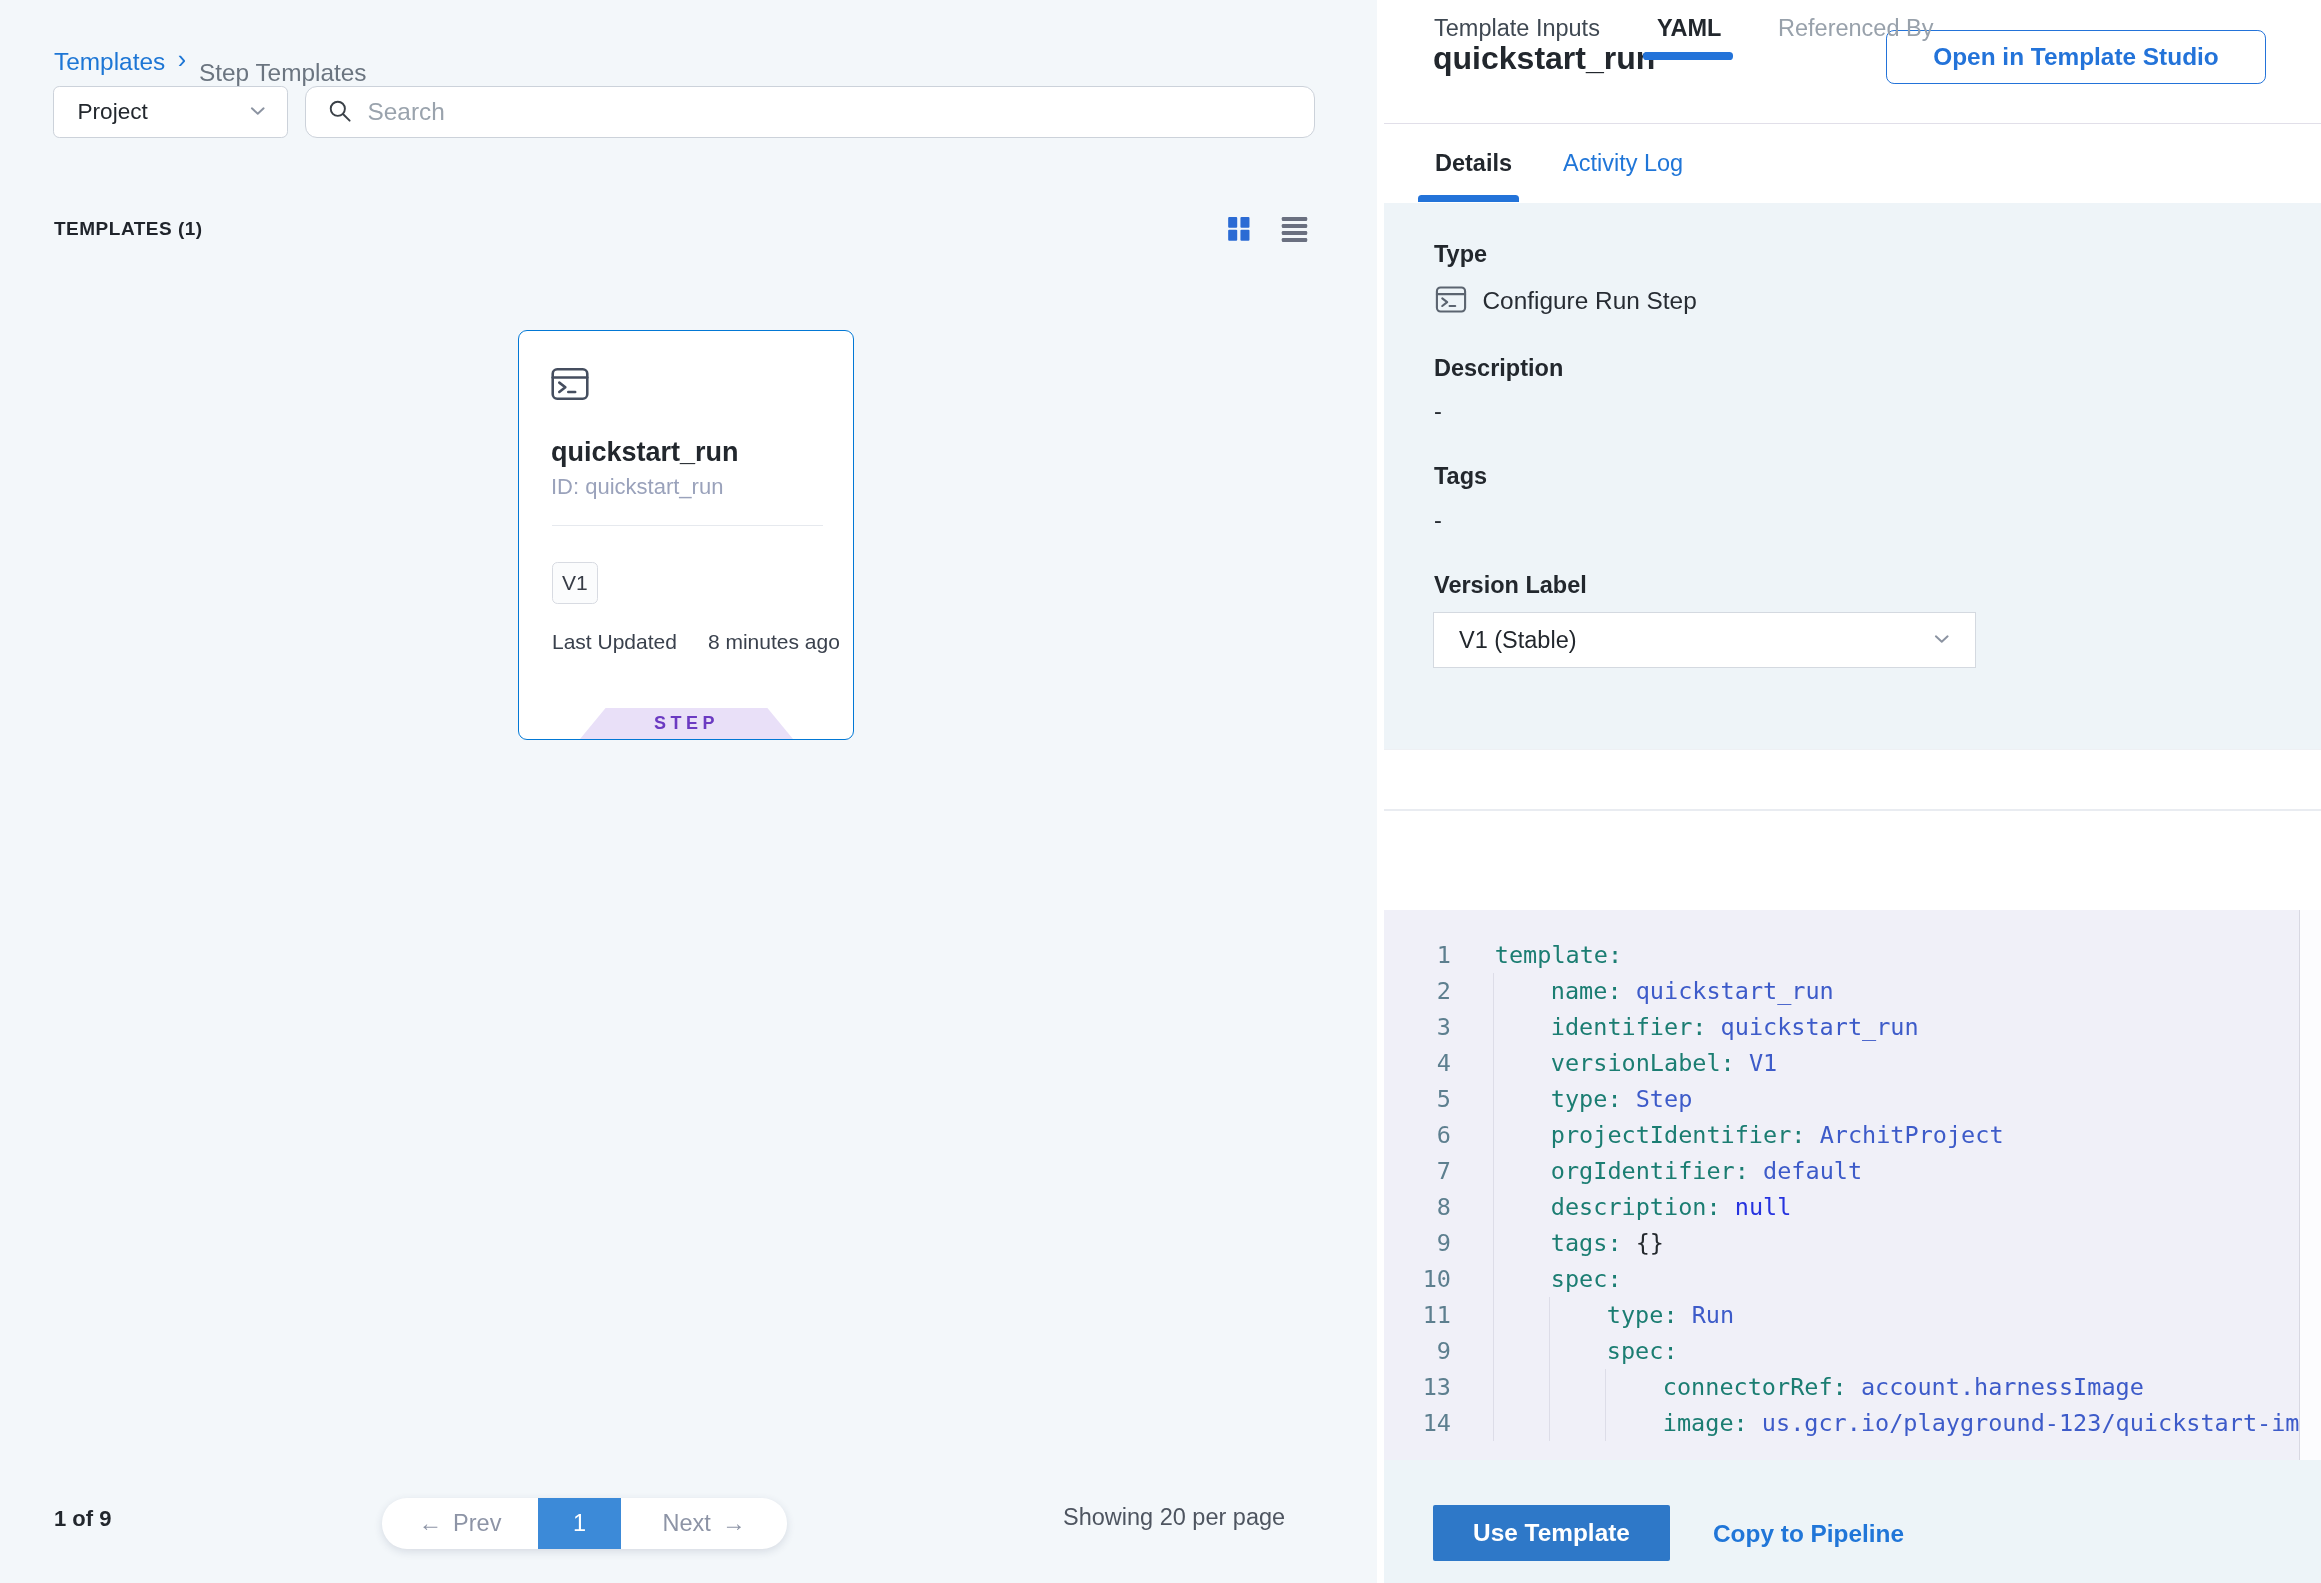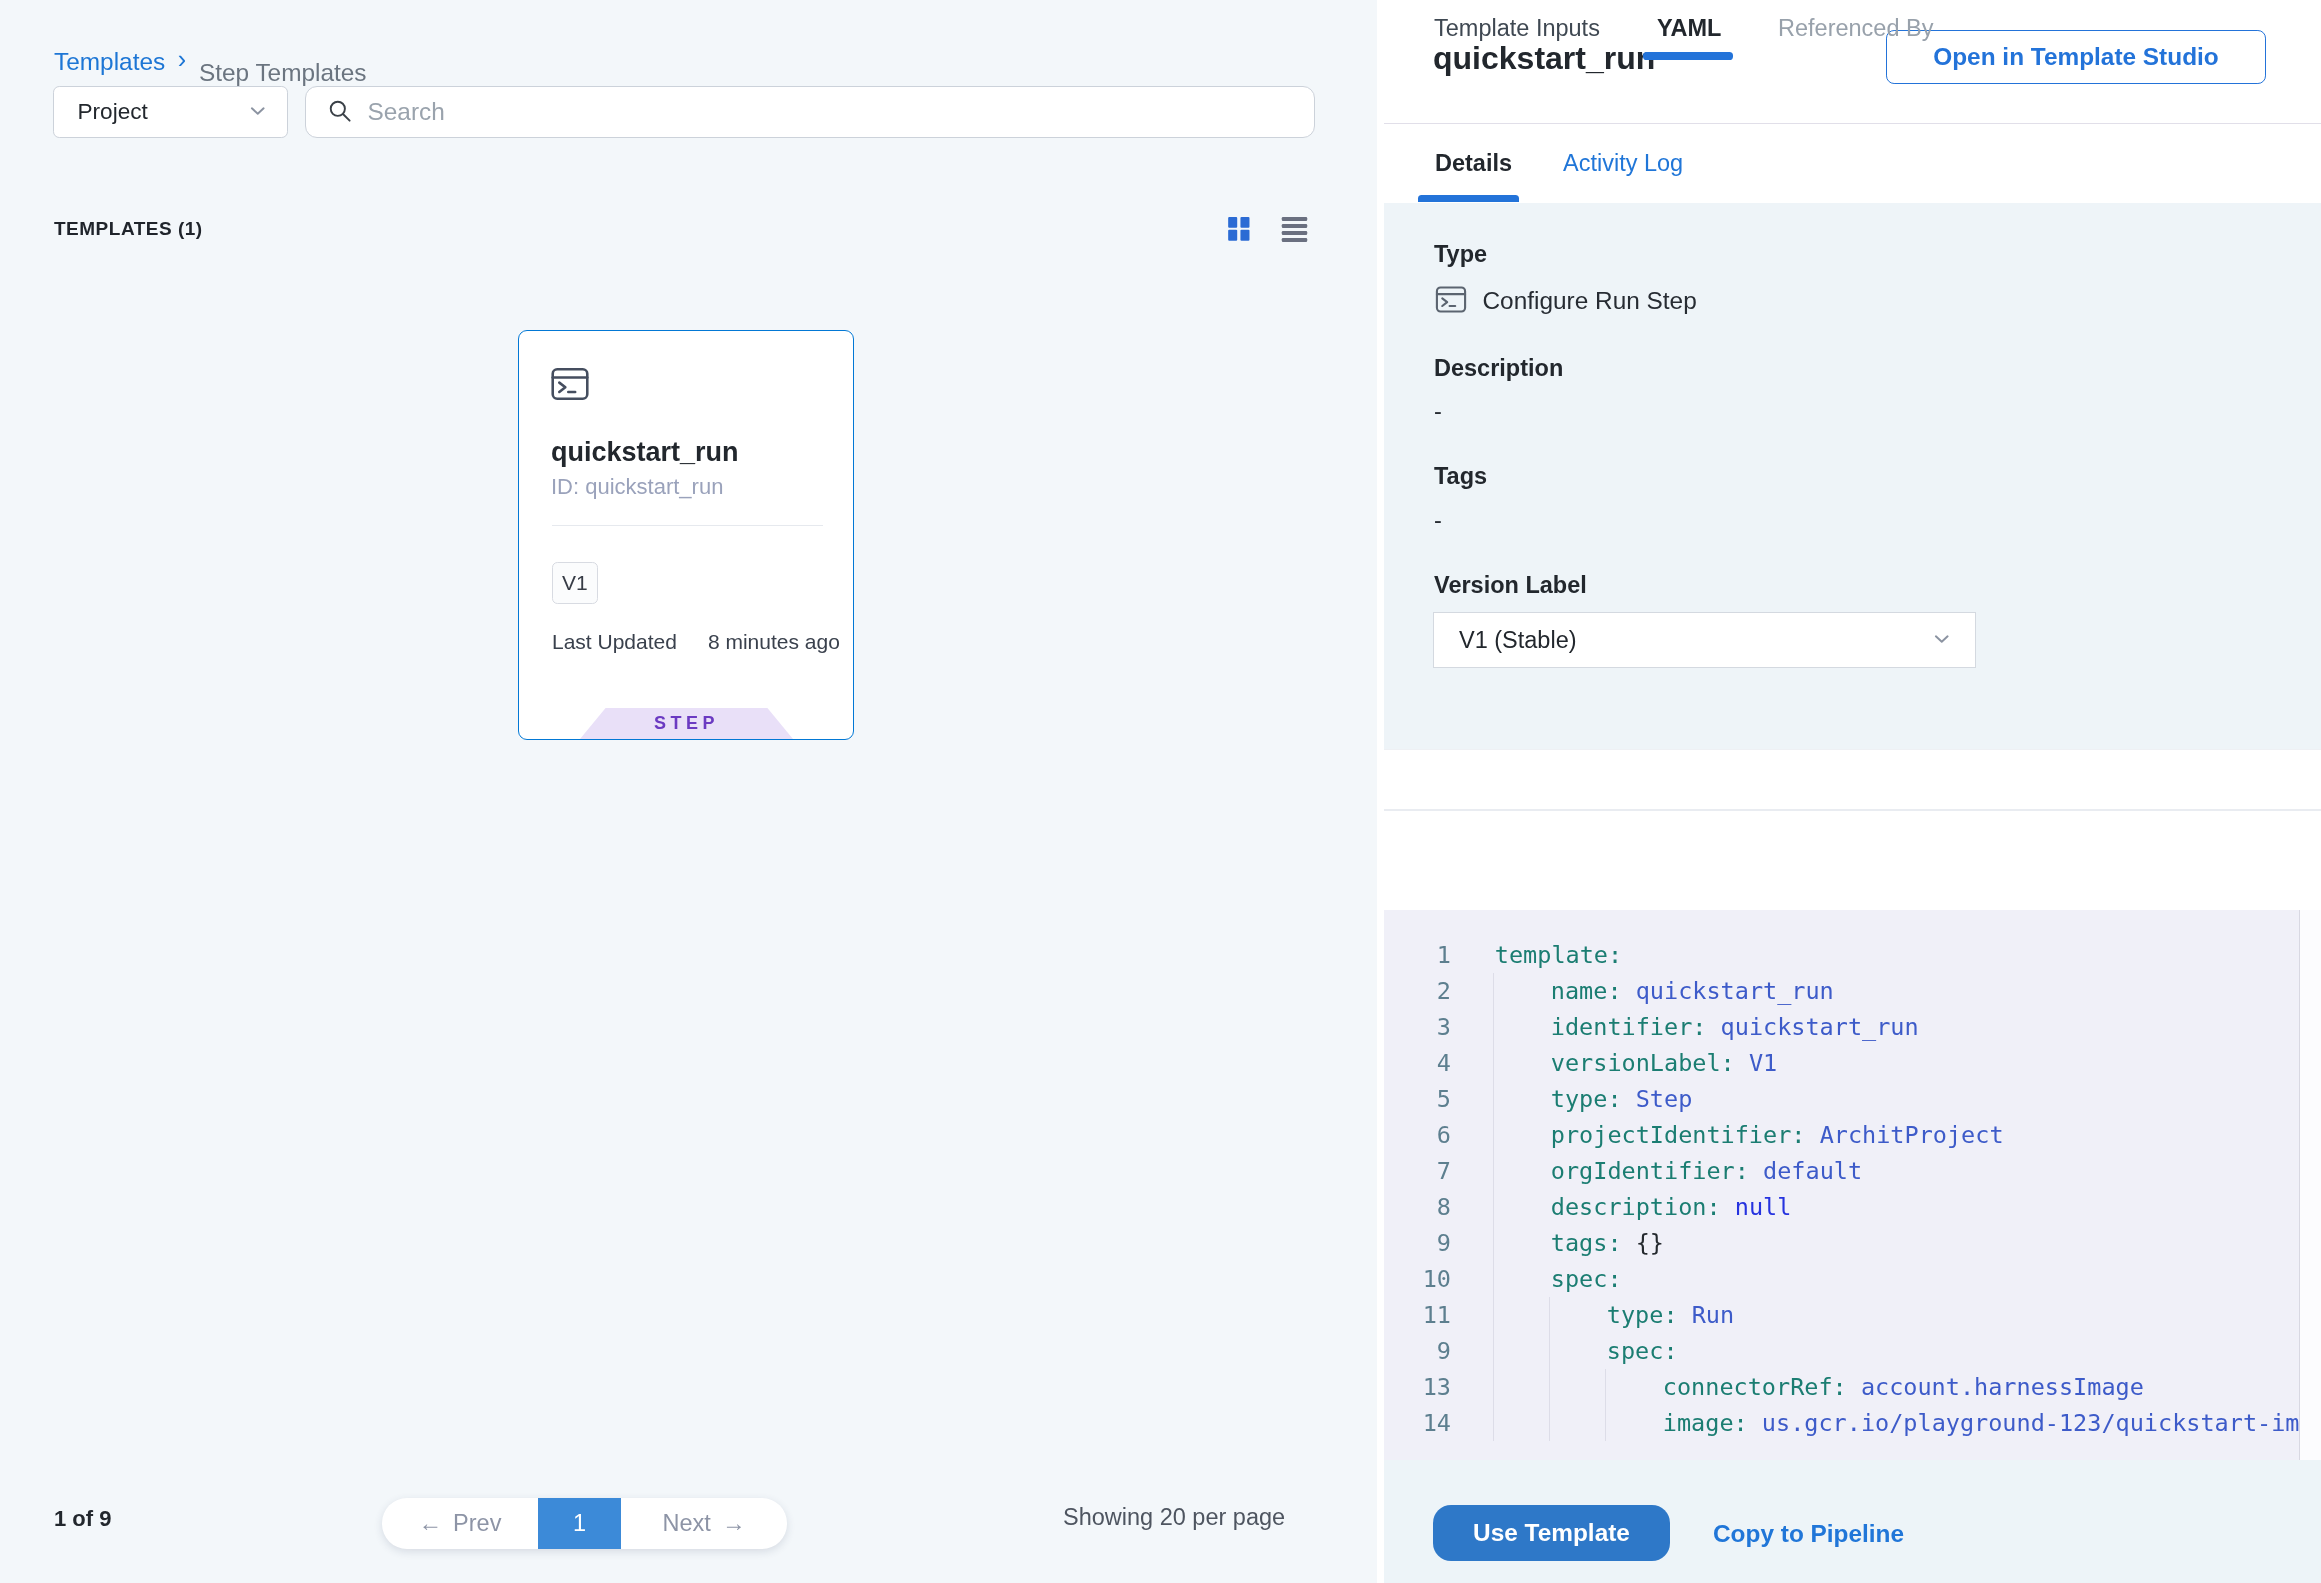--- a/index.html
+++ b/index.html
@@ -85,21 +85,21 @@
   .code-body{display:flex;margin-left:22px;}
   .ind{display:inline-block;width:56px;border-left:0.9px solid #dddde8;flex:0 0 56px;}
   .tok-key{color:var(--tok-key);padding-left:1.8px;}
   .tok-colon{color:var(--tok-key);}
   .tok-value{color:var(--tok-value);}
   .tok-keyword{color:var(--tok-keyword);}
   .tok-plain{color:var(--tok-plain);}
   .code-scrollbar{position:absolute;right:0;top:910px;width:22px;height:550px;background:#fcfcfe;border-left:0.9px solid #d8d8e2;cursor:pointer;}
 
   .rp-footer{position:absolute;left:0;top:1460px;width:937px;height:123px;background:#edf4f8;}
-  .use-template-btn{position:absolute;left:49px;top:1505px;width:237px;height:56px;background:var(--btn-fill);border:none;border-radius:18px;color:#fff;font-size:24.4px;font-weight:bold;display:flex;align-items:center;justify-content:center;cursor:pointer;font-family:"Liberation Sans",sans-serif;}
+  .use-template-btn{position:absolute;left:49px;top:1505px;width:237px;height:56px;background:var(--btn-fill);border:none;border-radius:2px;color:#fff;font-size:24.4px;font-weight:bold;display:flex;align-items:center;justify-content:center;cursor:pointer;font-family:"Liberation Sans",sans-serif;}
   .copy-link{position:absolute;left:329px;top:1520px;font-size:24.4px;font-weight:bold;color:#2076d8;cursor:pointer;}
 
   .icon{display:inline-block;}
 </style>
 </head>
 <body>
 
 <div class="left-panel">
 
   <div class="breadcrumb">

